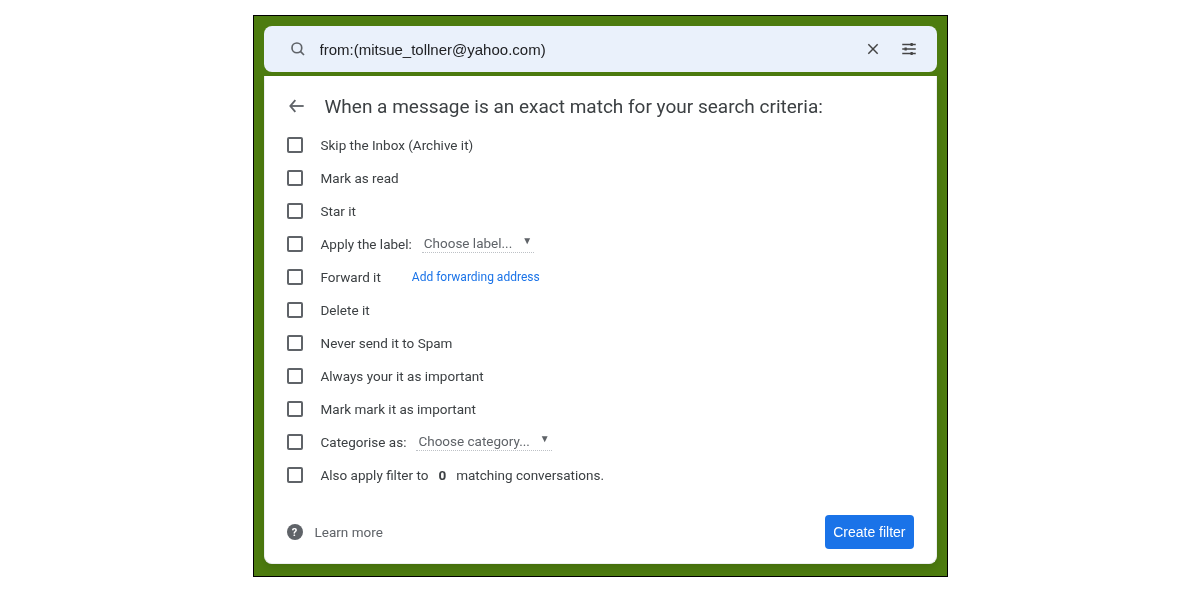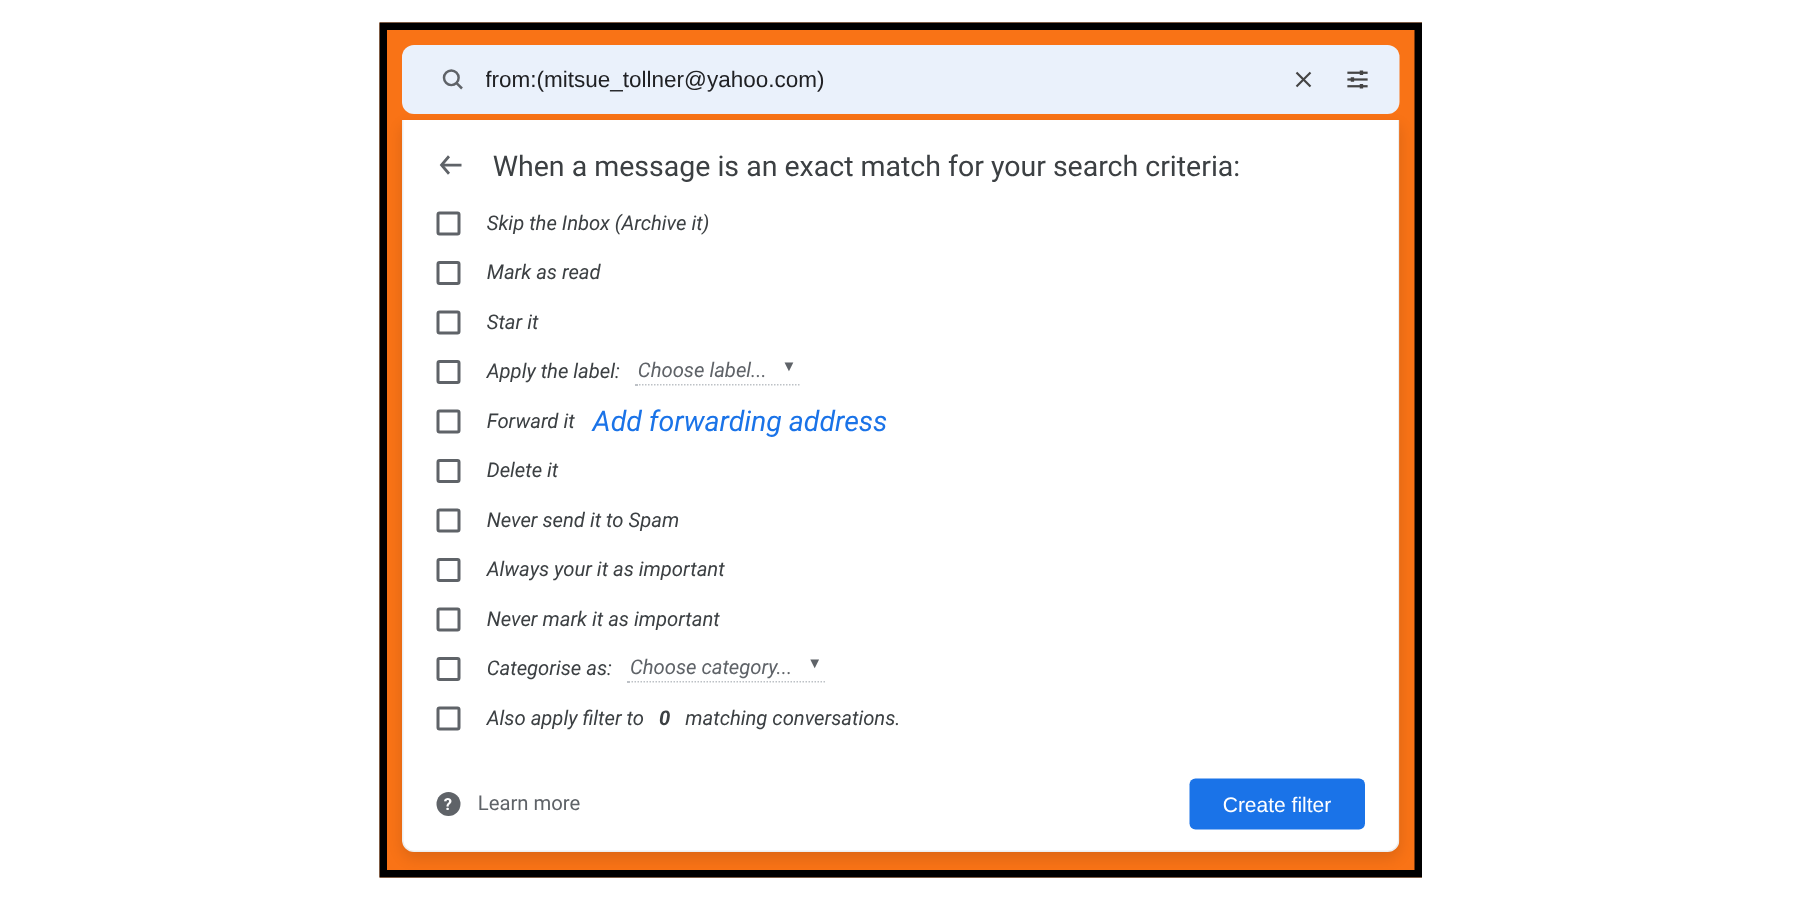--- a/index.html
+++ b/index.html
@@ -12,22 +12,22 @@
       background: #fff;
       display: flex;
       justify-content: center;
       align-items: flex-start;
       padding-top: 15px;
       width: 1200px;
       height: 600px;
     }
     .frame {
       width: 695px;
-      border: 5px solid #000000;
-      background: #f97316;
+      border: 1px solid #000000;
+      background: #4d7c0f;
       padding-bottom: 6px;
     }
     .search-bar {
       display: flex;
       align-items: center;
       background: #eaf1fb;
       border-radius: 8px;
       height: 46px;
       margin: 10px 10px 4px 10px;
       padding: 0 10px 0 16px;
@@ -76,21 +76,20 @@
       border: none;
       background: transparent;
       color: #5f6368;
     }
     .heading-text {
       font-size: 19px;
       color: #3c4043;
     }
     .option-list {
       padding-left: 2px;
-      font-style: italic;
     }
     .option-row {
       display: flex;
       align-items: center;
       gap: 18px;
       height: 33px;
       font-size: 13.5px;
       color: #3c4043;
     }
     .checkbox {
@@ -114,22 +113,22 @@
       border-bottom: 1px dotted #bdc1c6;
       padding: 0 2px 1px 2px;
       font-size: 13.5px;
     }
     .select-fake .caret {
       font-size: 10px;
       color: #5f6368;
     }
     .link {
       color: #1a73e8;
-      font-size: 19px;
-      margin-left: 2px;
+      font-size: 12px;
+      margin-left: 21px;
     }
     .bold-zero {
       font-weight: 700;
     }
     .footer {
       display: flex;
       align-items: center;
       justify-content: space-between;
       margin-top: 24px;
       padding: 0 2px;
@@ -151,21 +150,21 @@
       align-items: center;
       justify-content: center;
       font-size: 11px;
       font-weight: 700;
     }
     .primary-btn {
       background: #1a73e8;
       color: #fff;
       border: none;
       border-radius: 4px;
-      padding: 9px 22px;
+      padding: 9px 8px;
       font-size: 14px;
       font-weight: 500;
     }
     svg { display: block; }
   </style>
 </head>
 <body>
 
 <div class="frame">
 
@@ -253,21 +252,21 @@
         <span class="option-label">Never send it to Spam</span>
       </div>
 
       <div class="option-row">
         <span class="checkbox"></span>
         <span class="option-label">Always your it as important</span>
       </div>
 
       <div class="option-row">
         <span class="checkbox"></span>
-        <span class="option-label">Never mark it as important</span>
+        <span class="option-label">Mark mark it as important</span>
       </div>
 
       <div class="option-row">
         <span class="checkbox"></span>
         <span class="option-label">
           <span>Categorise as:</span>
           <span class="select-fake">
             <span>Choose category...</span>
             <span class="caret">▼</span>
           </span>

